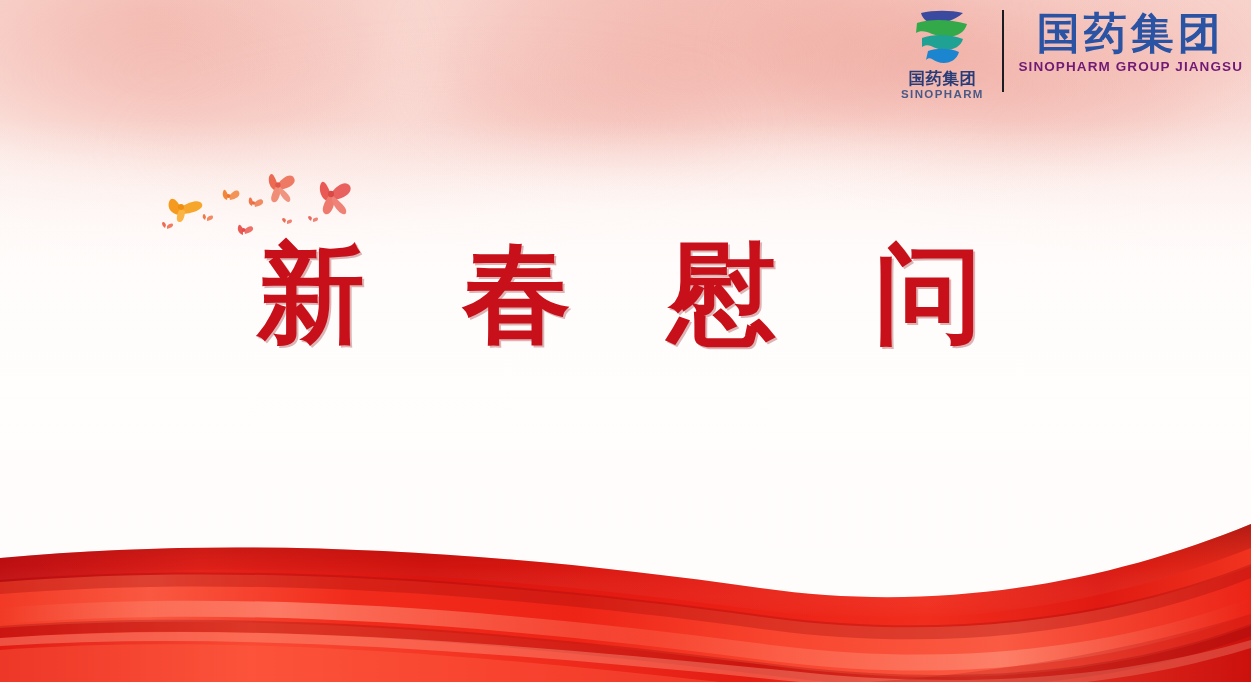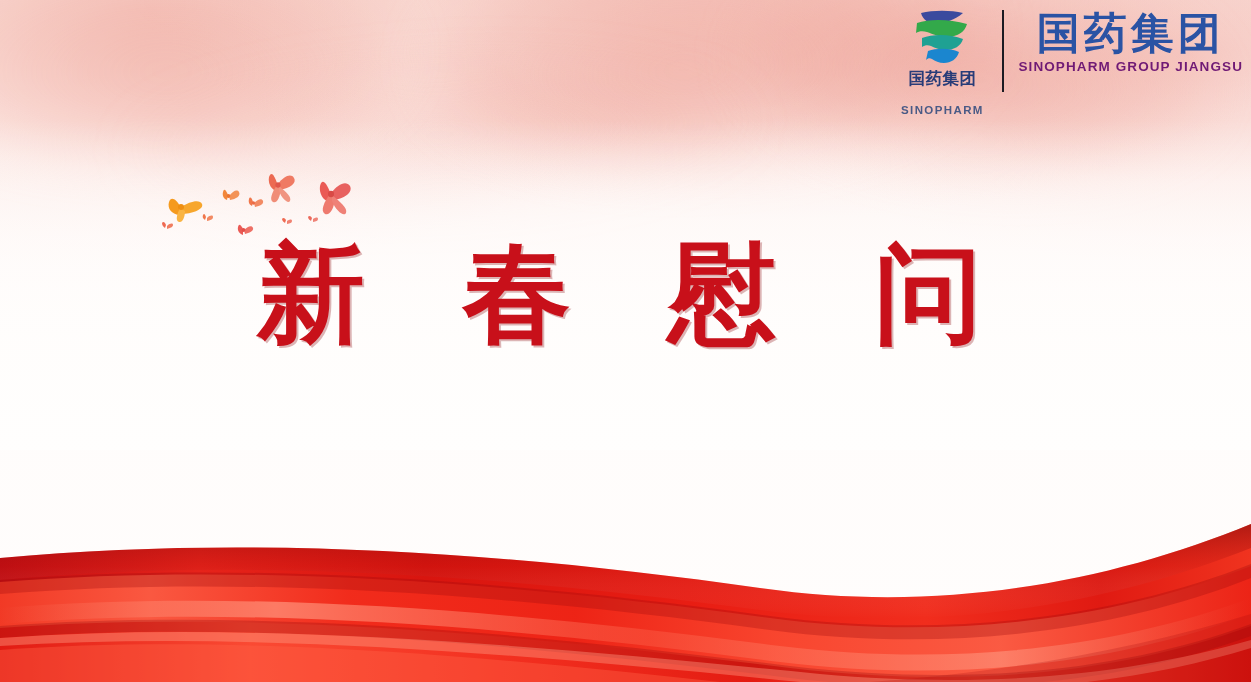--- a/index.html
+++ b/index.html
@@ -89,21 +89,21 @@
     margin-top: 2px;
     white-space: nowrap;
     font-family: "DejaVu Sans", "Liberation Sans", sans-serif;
   }
   .brand-en {
     font-size: 11.5px;
     font-weight: bold;
     color: #4a5a86;
     letter-spacing: 1.4px;
     line-height: 1.1;
-    margin-top: 17px;
+    margin-top: 1px;
     white-space: nowrap;
   }
   .brand-divider {
     width: 2px;
     height: 82px;
     background: #1b1b22;
     margin: 2px 14px 0 14px;
     flex: 0 0 auto;
   }
   .brand-right {

